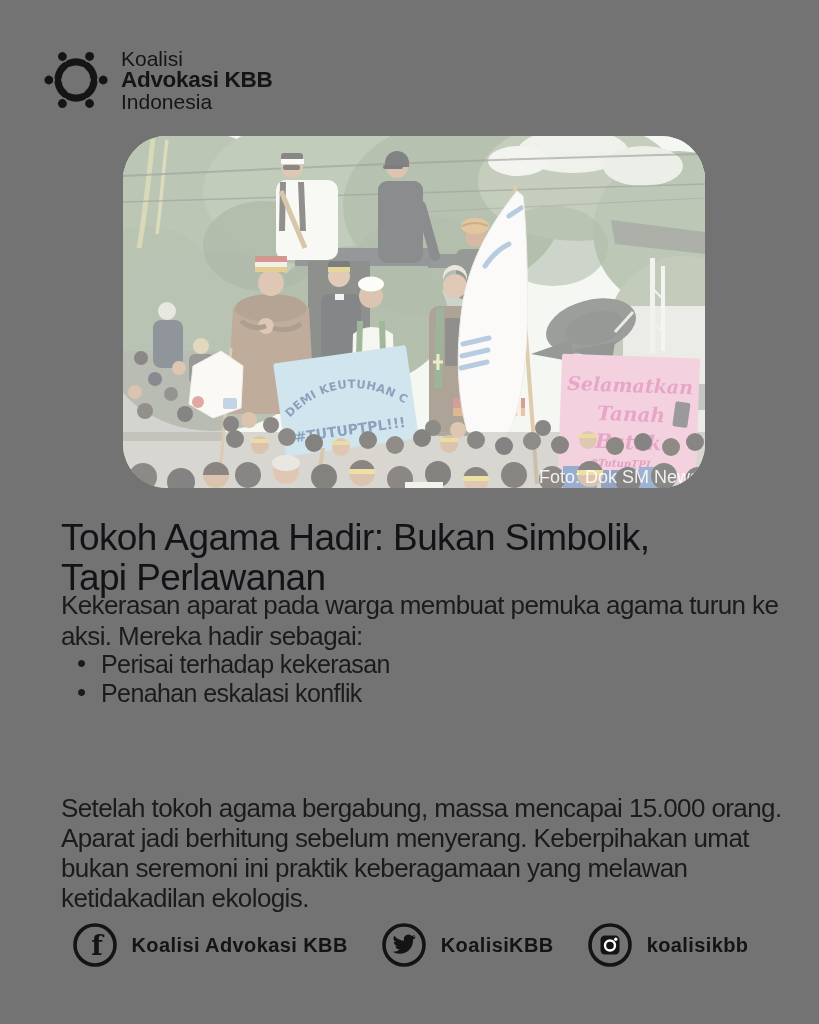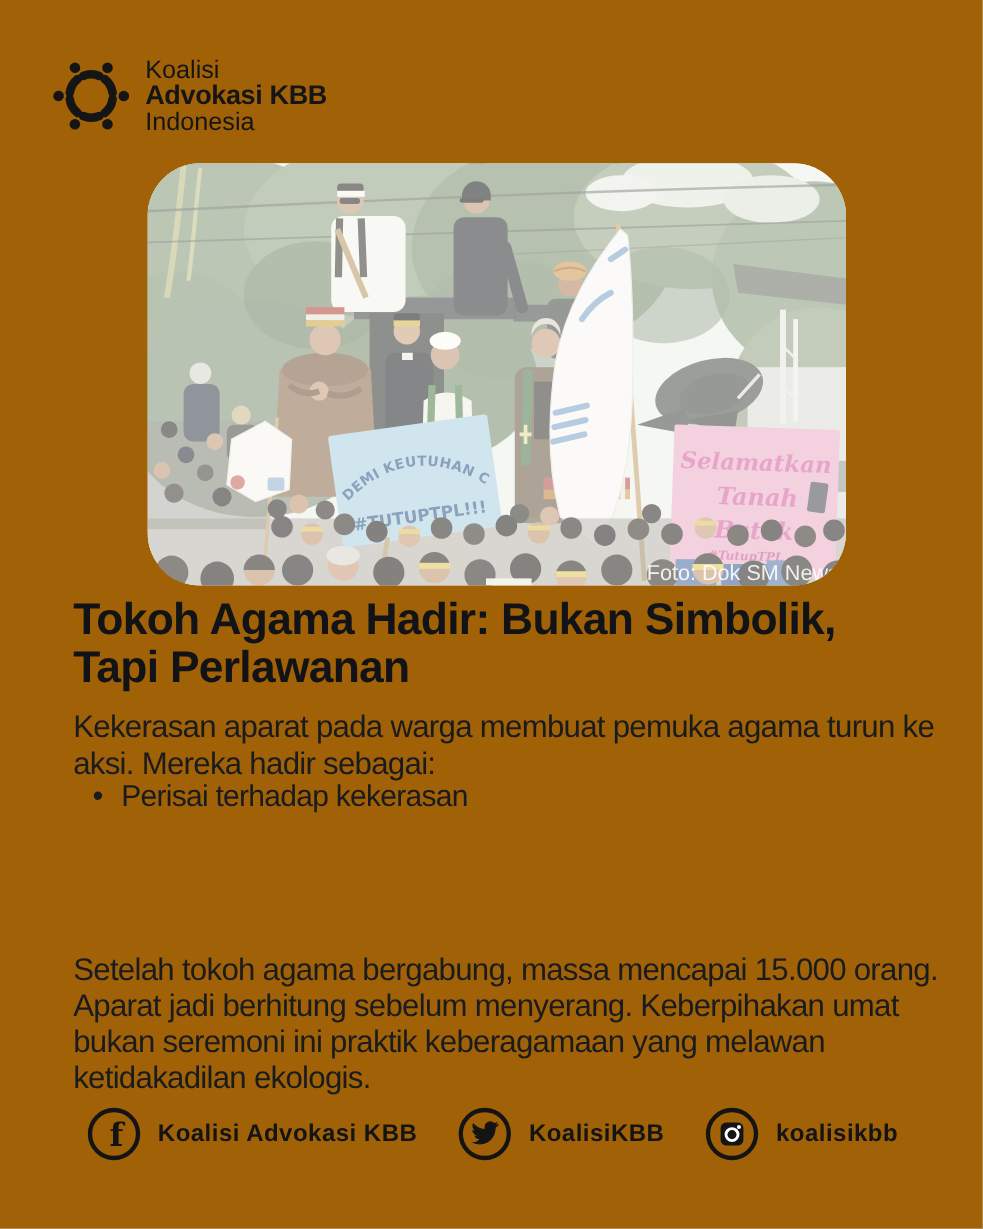--- a/index.html
+++ b/index.html
@@ -1,40 +1,40 @@
 <!DOCTYPE html>
 <html><head>
 <meta charset="utf-8">
 <style>
   * { margin:0; padding:0; box-sizing:border-box; }
   body { background:#e9e9e9; font-family:"Liberation Sans", sans-serif; }
   .page {
     position:relative; width:819px; height:1024px; margin:0 auto;
-    background:#a16207; overflow:hidden; color:#17181a;
+    background:#737373; overflow:hidden; color:#17181a;
   }
 
   
   .logo-block { position:absolute; left:42px; top:46px; display:flex; align-items:center; }
   .logo-icon { width:68px; height:68px; }
   .logo-text { margin-left:11px; line-height:21.5px; color:#151515; }
   .logo-line1 { font-size:21px; font-weight:400; display:block; }
   .logo-line2 { font-size:22.5px; font-weight:700; display:block; letter-spacing:-0.3px;text-align:center; }
   .logo-line3 { font-size:21px; font-weight:400; display:block; }
 
   
   .photo {
     position:absolute; left:123px; top:136px; width:582px; height:352px;
     border-radius:44px; overflow:hidden; background:#eef0ea;
   }
   .photo svg { display:block; width:582px; height:352px; }
 
   
   .headline {
-    position:absolute; left:61px; top:496px; width:730px;
-    font-size:37px; font-weight:700; line-height:40px; letter-spacing:-0.6px; color:#121316;
+    position:absolute; left:61px; top:518px; width:730px;
+    font-size:37px; font-weight:400; line-height:40px; letter-spacing:-0.6px; color:#121316;
   }
   .headline span { display:block; }
   .intro {
     position:absolute; left:61px; top:590px; width:725px;
     font-size:26px; line-height:30.5px; letter-spacing:-0.6px; color:#1a1b1d;
   }
   .bullets {
     position:absolute; left:61px; top:650px; width:725px; list-style:none;
     font-size:25px; line-height:29px; letter-spacing:-0.6px; color:#1a1b1d;
   }
@@ -355,20 +355,21 @@
 
   <h1 class="headline">
     <span>Tokoh Agama Hadir: Bukan Simbolik,</span>
     <span>Tapi Perlawanan</span>
   </h1>
 
   <p class="intro">Kekerasan aparat pada warga membuat pemuka agama turun ke aksi. Mereka hadir sebagai:</p>
 
   <ul class="bullets">
     <li>Perisai terhadap kekerasan</li>
+    <li>Penahan eskalasi konflik</li>
   </ul>
 
   <p class="closing">Setelah tokoh agama bergabung, massa mencapai 15.000 orang. Aparat jadi berhitung sebelum menyerang. Keberpihakan umat bukan seremoni ini praktik keberagamaan yang melawan ketidakadilan ekologis.</p>
 
   <footer class="footer">
 
     <div class="social-item">
       <svg class="social-icon" viewBox="0 0 48 48" aria-hidden="true">
         <circle cx="24" cy="24" r="20" fill="none" stroke="#141414" stroke-width="3.6"></circle>
         <text x="26" y="34" text-anchor="middle" font-family="DejaVu Serif, serif" font-weight="bold" font-size="27" fill="#141414">f</text>

